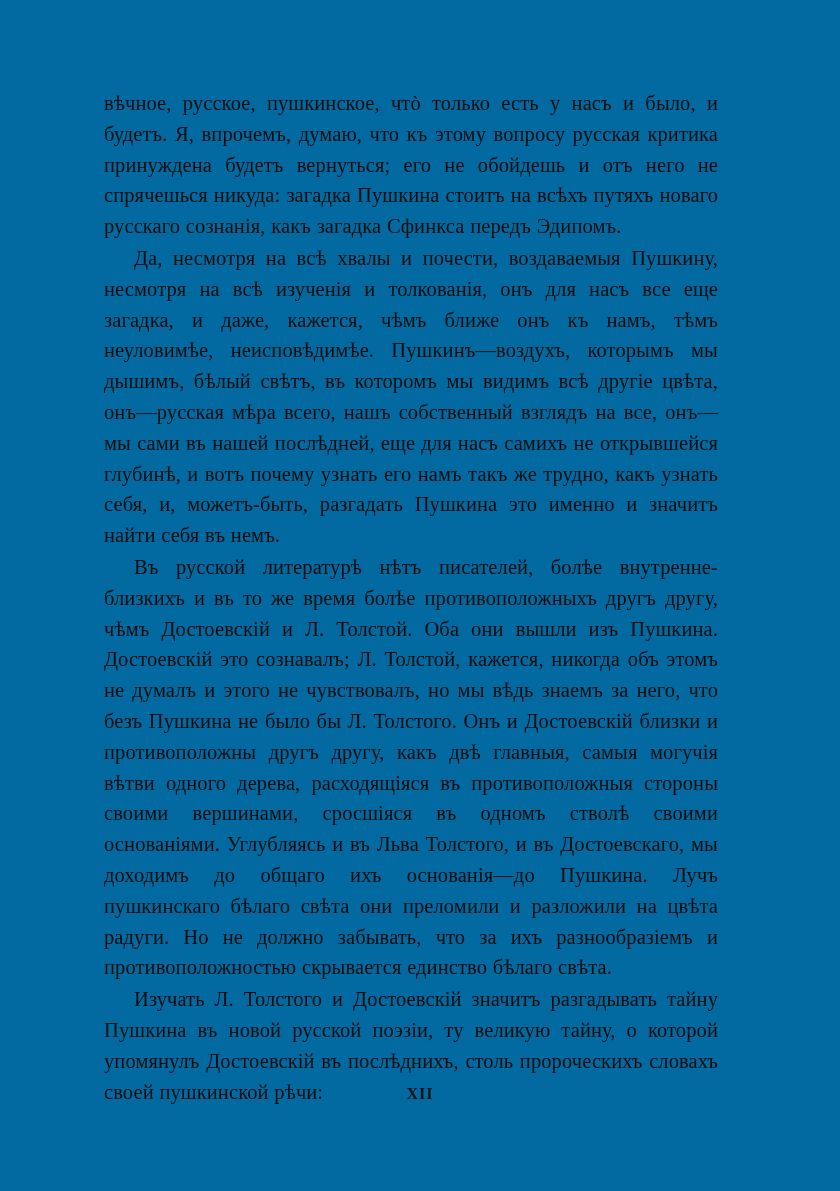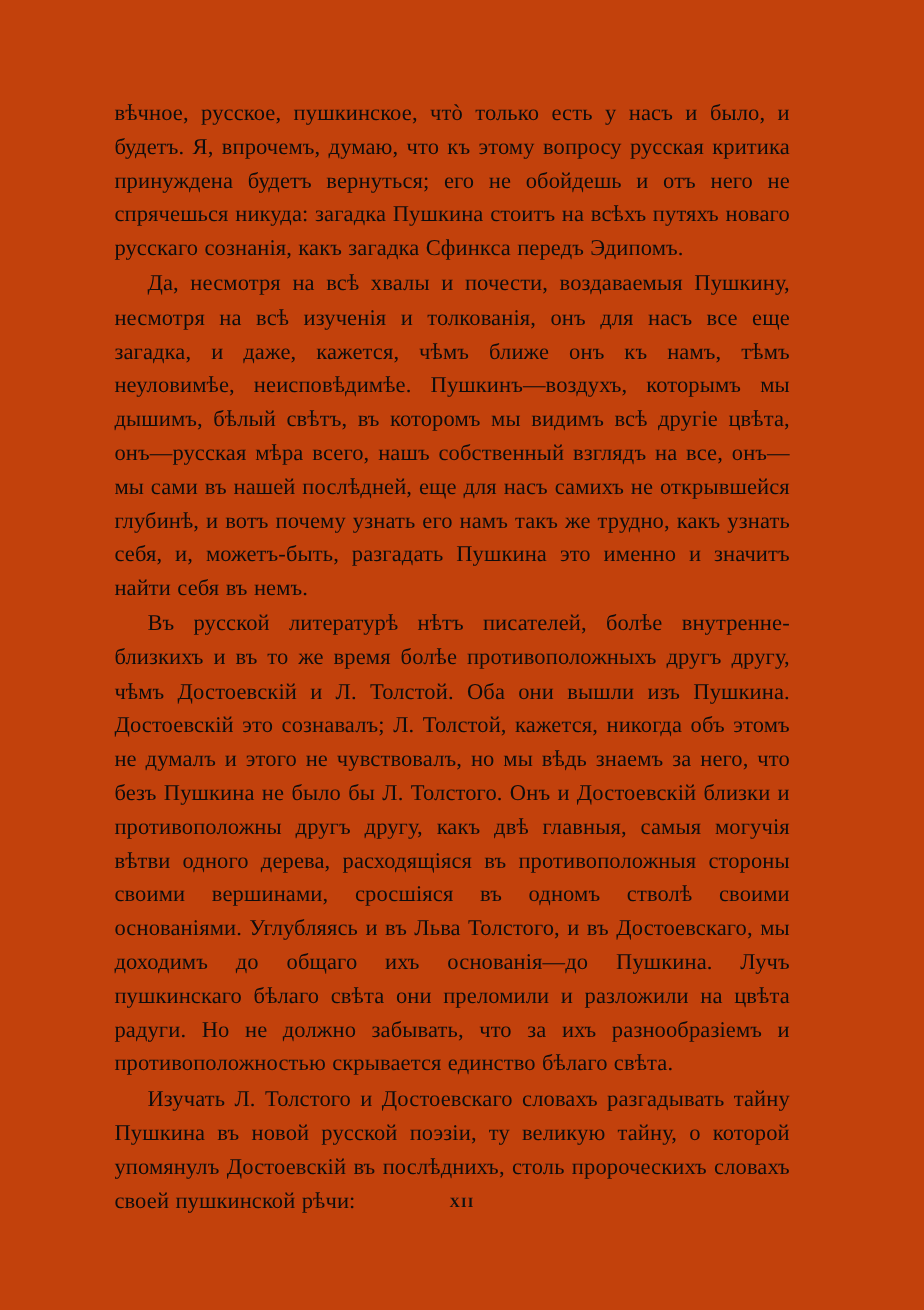--- a/index.html
+++ b/index.html
@@ -11,21 +11,21 @@
     width: 840px;
     height: 1191px;
     font-family: "Liberation Serif", serif;
     color: #111111;
   }
   .page {
     position: relative;
     width: 840px;
     height: 1191px;
     box-sizing: border-box;
-    background: #c2410c;
+    background: #0369a1;
     padding-left: 16px;
   }
   .text-block {
     position: absolute;
     left: 104px;
     top: 88px;
     width: 614px;
   }
   .para {
     margin: 0 0 1px 0;
@@ -41,31 +41,31 @@
   .para.indent {
     text-indent: 30px;
     font-family: Liberation Serif, serif;
   }
   .folio {
     position: absolute;
     left: 0;
     top: 1085px;
     width: 840px;
     text-align: center;
-    font-size: 13px;
+    font-size: 16px;
     font-weight: bold;
     letter-spacing: 1px;
     color: #111111;
     font-family: "Liberation Serif", serif;
   }
 </style>
 </head>
 <body>
 
 <div class="page">
   <div class="text-block">
     <p class="para">вѣчное, русское, пушкинское, чтò только есть у насъ и было, и будетъ. Я, впрочемъ, думаю, что къ этому вопросу русская критика принуждена будетъ вернуться; его не обойдешь и отъ него не спрячешься никуда: загадка Пушкина стоитъ на всѣхъ путяхъ новаго русскаго сознанія, какъ загадка Сфинкса передъ Эдипомъ.</p>
     <p class="para indent">Да, несмотря на всѣ хвалы и почести, воздаваемыя Пушкину, несмотря на всѣ изученія и толкованія, онъ для насъ все еще загадка, и даже, кажется, чѣмъ ближе онъ къ намъ, тѣмъ неуловимѣе, неисповѣдимѣе. Пушкинъ—воздухъ, которымъ мы дышимъ, бѣлый свѣтъ, въ которомъ мы видимъ всѣ другіе цвѣта, онъ—русская мѣра всего, нашъ собственный взглядъ на все, онъ—мы сами въ нашей послѣдней, еще для насъ самихъ не открывшейся глубинѣ, и вотъ почему узнать его намъ такъ же трудно, какъ узнать себя, и, можетъ-быть, разгадать Пушкина это именно и значитъ найти себя въ немъ.</p>
     <p class="para indent">Въ русской литературѣ нѣтъ писателей, болѣе внутренне-близкихъ и въ то же время болѣе противоположныхъ другъ другу, чѣмъ Достоевскій и Л. Толстой. Оба они вышли изъ Пушкина. Достоевскій это сознавалъ; Л. Толстой, кажется, никогда объ этомъ не думалъ и этого не чувствовалъ, но мы вѣдь знаемъ за него, что безъ Пушкина не было бы Л. Толстого. Онъ и Достоевскій близки и противоположны другъ другу, какъ двѣ главныя, самыя могучія вѣтви одного дерева, расходящіяся въ противоположныя стороны своими вершинами, сросшіяся въ одномъ стволѣ своими основаніями. Углубляясь и въ Льва Толстого, и въ Достоевскаго, мы доходимъ до общаго ихъ основанія—до Пушкина. Лучъ пушкинскаго бѣлаго свѣта они преломили и разложили на цвѣта радуги. Но не должно забывать, что за ихъ разнообразіемъ и противоположностью скрывается единство бѣлаго свѣта.</p>
-    <p class="para indent">Изучать Л. Толстого и Достоевскаго словахъ разгадывать тайну Пушкина въ новой русской поэзіи, ту великую тайну, о которой упомянулъ Достоевскій въ послѣднихъ, столь пророческихъ словахъ своей пушкинской рѣчи:</p>
+    <p class="para indent">Изучать Л. Толстого и Достоевскій значитъ разгадывать тайну Пушкина въ новой русской поэзіи, ту великую тайну, о которой упомянулъ Достоевскій въ послѣднихъ, столь пророческихъ словахъ своей пушкинской рѣчи:</p>
   </div>
   <div class="folio">XII</div>
 </div>
 
 </body></html>

